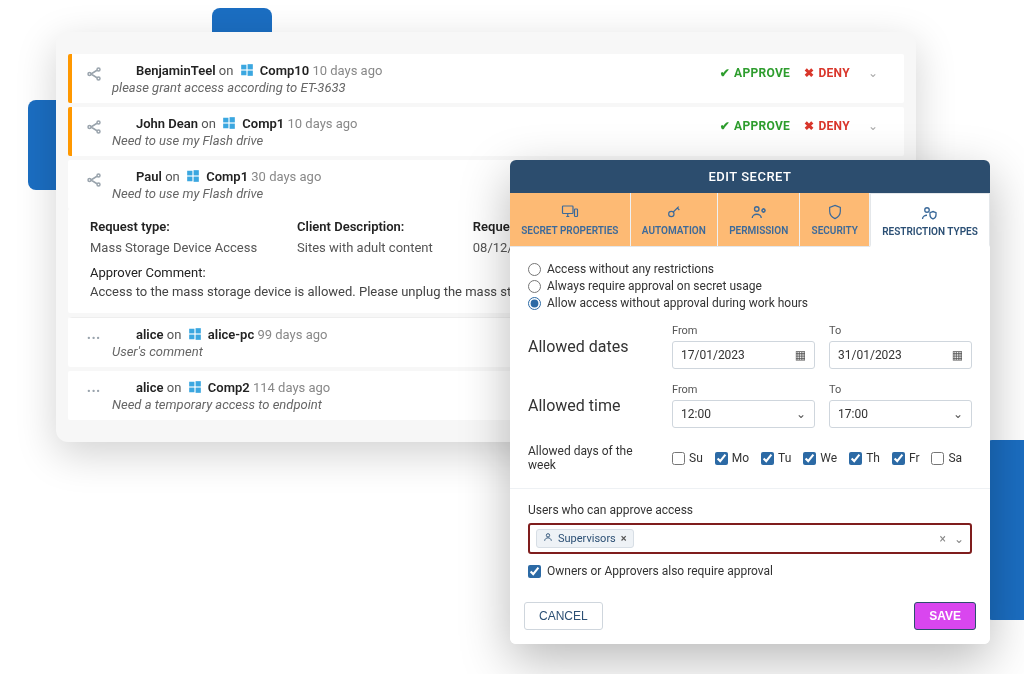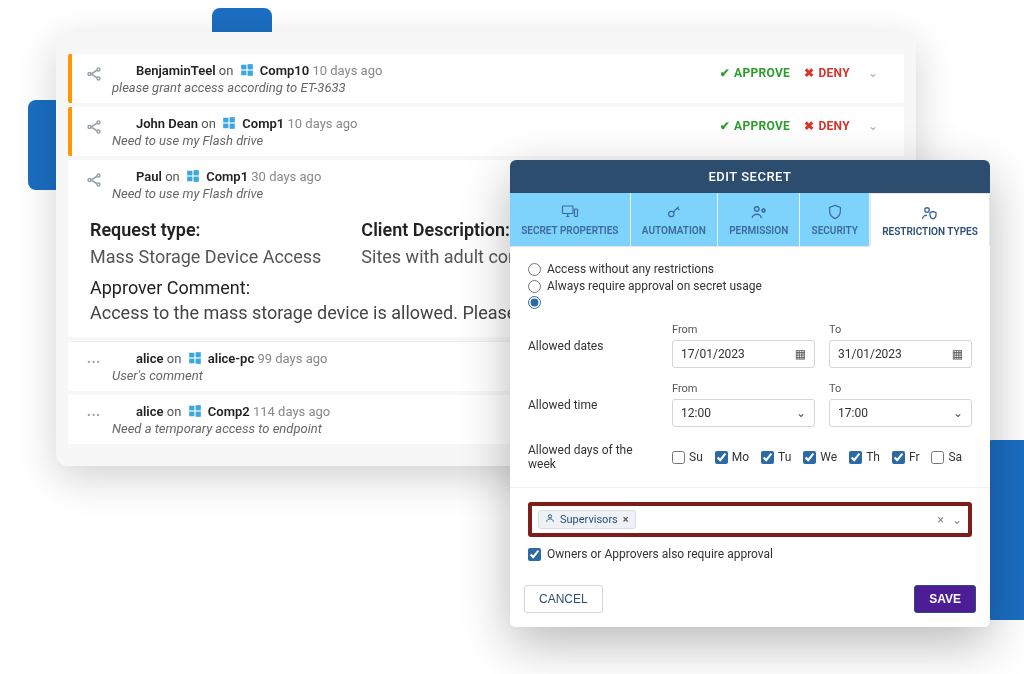--- a/index.html
+++ b/index.html
@@ -78,21 +78,21 @@
   .req-line2 { font-size: 13px; font-style: italic; color: #666; margin-top: 2px; }
   .req-actions { display: flex; align-items: center; gap: 14px; margin-left: 10px; padding-top: 2px; }
   .act { font-size: 12px; font-weight: 700; letter-spacing: .3px; display: inline-flex; align-items:center; gap:4px; cursor: pointer; }
   .act.approve { color: #2e9d2e; }
   .act.deny { color: #d9362b; }
   .chev { color: #aaa; font-size: 12px; cursor: pointer; padding: 2px 4px; }
   .detail-block {
     background: #fff;
     margin: 4px 12px;
     padding: 10px 22px 14px 22px;
-    font-size: 18px;
+    font-size: 13px;
     color: #444;
     border-radius: 2px;
   }
   .detail-grid {
     display: flex;
     gap: 40px;
     margin-bottom: 10px;
   }
   .detail-col .lbl { font-weight: 600; color: #222; margin-bottom: 6px; display:block; }
   .detail-col .val { color: #555; }
@@ -115,21 +115,21 @@
     color: #fff;
     text-align: center;
     padding: 9px 0;
     font-size: 13px;
     letter-spacing: .5px;
     font-weight: 500;
   }
   .modal-tabs {
     display: flex;
     border-bottom: 1px solid #e4e7ea;
-    background: #7dd3fc;
+    background: #fdba74;
   }
   .mtab {
     flex: 1 1 auto;
     text-align: center;
     padding: 10px 4px 8px 4px;
     font-size: 10px;
     font-weight: 600;
     color: #3c6a9a;
     cursor: pointer;
     border-right: 1px solid #eef1f4;
@@ -151,21 +151,21 @@
   .modal-body { padding: 12px 18px 14px 18px; }
   .radio-row { display:flex; align-items:center; gap:6px; margin: 3px 0; font-size: 12px; color:#333; }
   .radio-row input { accent-color: #2c6aa5; }
   .field-row {
     display: grid;
     grid-template-columns: 130px 1fr 1fr;
     gap: 14px;
     align-items: center;
     margin-top: 14px;
   }
-  .field-row .flbl { font-size: 12px; color:#333; }
+  .field-row .flbl { font-size: 16px; color:#333; }
   .sub-lbl { font-size: 11px; color:#555; margin-bottom:4px; display:block; }
   .inp {
     width: 100%;
     border: 1px solid #cfd6dd;
     border-radius: 3px;
     padding: 6px 8px;
     font-size: 12px;
     display:flex; align-items:center; justify-content:space-between;
     background:#fff;
   }
@@ -176,21 +176,21 @@
     gap: 14px;
     align-items: center;
     margin-top: 16px;
   }
   .days { display:flex; gap:12px; flex-wrap:wrap; }
   .day { display:inline-flex; align-items:center; gap:4px; font-size:12px; }
   .day input { accent-color:#2c6aa5; }
   .section-divider { border-top:1px solid #eef1f4; margin: 16px -18px 14px -18px; }
   .approvers-label { font-size:12px; margin-bottom:6px; display:block; }
   .tagbox {
-    border:4px solid #7f1d1d; border-radius:3px; padding:4px 6px;
+    border:2px solid #7f1d1d; border-radius:3px; padding:4px 6px;
     display:flex; align-items:center; justify-content:space-between;
     background:#fff;
     text-align:center;
   }
   .tag {
     background:#eef2f6; border:1px solid #d7dee5; border-radius:3px;
     padding: 2px 6px; font-size:11px; display:inline-flex; align-items:center; gap:5px;
     color:#2b4f74;
   }
   .tag .x { cursor:pointer; color:#555; font-weight:600; }
@@ -199,21 +199,21 @@
   .check-row input { accent-color:#2c6aa5; }
   .modal-footer {
     display:flex; justify-content:space-between; gap:8px;
     padding: 10px 14px 14px 14px;
     background:#fff;
   }
   .btn {
     padding: 6px 14px; border-radius:3px; font-size:12px; cursor:pointer;
     border:1px solid #cfd6dd; background:#fff; color:#2b4f74;
   }
-  .btn.primary { background:#4c1d95; color:#fff; border-color:#2c4d6e; font-weight:600; }
+  .btn.primary { background:#d946ef; color:#fff; border-color:#2c4d6e; font-weight:600; }
 </style>
 </head>
 <body>
 
 <div class="accent-top"></div>
 <div class="accent-left"></div>
 <div class="accent-right"></div>
 
 <div class="requests-panel">
 
@@ -448,20 +448,21 @@
     <label class="radio-row">
       <input type="radio" name="rest" style="">
       <span>Access without any restrictions</span>
     </label>
     <label class="radio-row">
       <input type="radio" name="rest" style="">
       <span>Always require approval on secret usage</span>
     </label>
     <label class="radio-row">
       <input type="radio" name="rest" checked="" style="">
+      <span>Allow access without approval during work hours</span>
     </label>
 
     <div class="field-row">
       <span class="flbl">Allowed dates</span>
       <div>
         <span class="sub-lbl">From</span>
         <div class="inp">
           <span>17/01/2023</span>
           <span class="sym">▦</span>
         </div>
@@ -522,20 +523,21 @@
           </label>
         <label class="day">
             <input type="checkbox" style="">
             <span>Sa</span>
           </label>
       </div>
     </div>
 
     <div class="section-divider"></div>
 
+    <span class="approvers-label">Users who can approve access</span>
     <div class="tagbox">
       <span class="tag">
         <span>
           <svg width="10" height="10" viewBox="0 0 24 24" fill="none" stroke="currentColor" stroke-width="2.2">
               <circle cx="12" cy="8" r="4"></circle>
               <path d="M4 21c0-4 4-7 8-7s8 3 8 7"></path>
             </svg>
         </span>
         <span>Supervisors</span>
         <span class="x">×</span>

